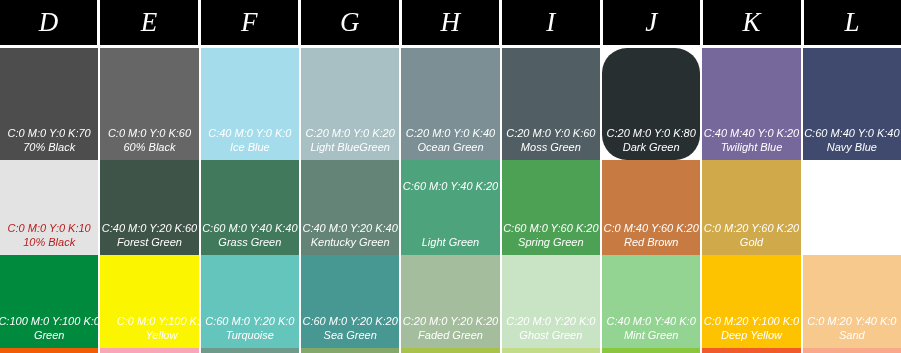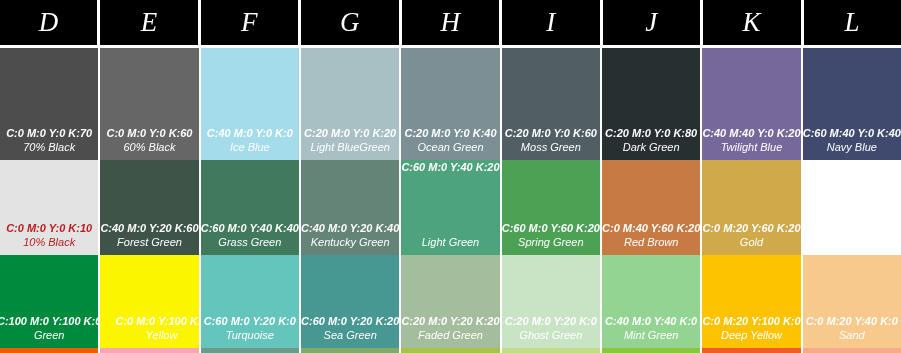--- a/index.html
+++ b/index.html
@@ -66,21 +66,21 @@
   .swatch .cmyk,
   .swatch .cname {
     font-family: "Liberation Sans", sans-serif;
     font-style: italic;
     font-size: 11px;
     line-height: 14px;
     white-space: nowrap;
     text-align: center;
     display: block;
   }
-  .swatch .cmyk { font-weight: 700; }
+  .swatch .cmyk { font-weight: 400; margin-top: 19px; }
   .swatch .cname { font-weight: 400; }
 </style>
 </head>
 <body>
 
 <div id="sheet">
 
   <div class="grid header-row">
       <div class="header-cell">D</div>
       <div class="header-cell">E</div>
@@ -111,21 +111,21 @@
         <span class="cname">Light BlueGreen</span>
       </div>
       <div class="swatch" style="background: rgb(123, 143, 148); color: rgb(255, 255, 255);">
         <span class="cmyk">C:20 M:0 Y:0 K:40</span>
         <span class="cname">Ocean Green</span>
       </div>
       <div class="swatch" style="background: rgb(81, 94, 99); color: rgb(255, 255, 255);">
         <span class="cmyk">C:20 M:0 Y:0 K:60</span>
         <span class="cname">Moss Green</span>
       </div>
-      <div class="swatch" style="background: rgb(40, 47, 48); color: rgb(255, 255, 255);">
+      <div class="swatch" style="background: rgb(40, 47, 48); color: rgb(255, 255, 255); border-radius: 25px;">
         <span class="cmyk">C:20 M:0 Y:0 K:80</span>
         <span class="cname">Dark Green</span>
       </div>
       <div class="swatch" style="background: rgb(119, 104, 156); color: rgb(255, 255, 255);">
         <span class="cmyk">C:40 M:40 Y:0 K:20</span>
         <span class="cname">Twilight Blue</span>
       </div>
       <div class="swatch" style="background: rgb(64, 74, 110); color: rgb(255, 255, 255);">
         <span class="cmyk">C:60 M:40 Y:0 K:40</span>
         <span class="cname">Navy Blue</span>

